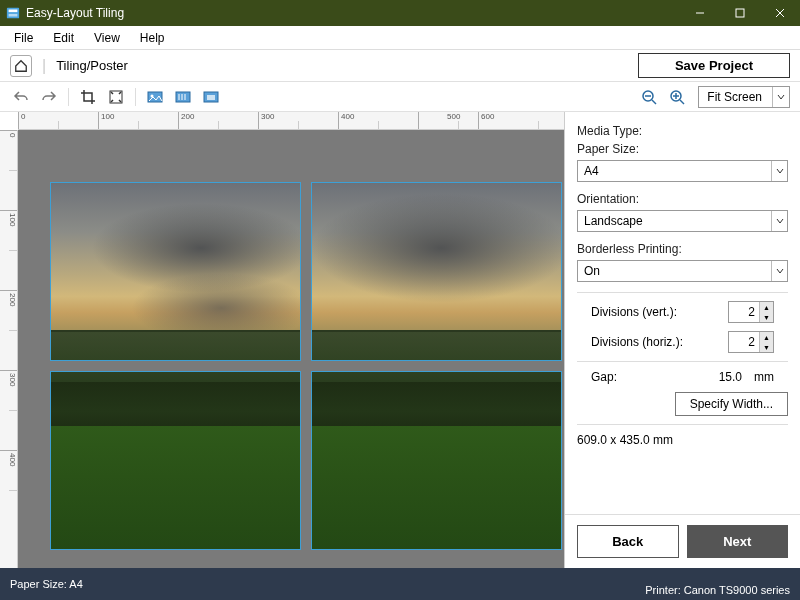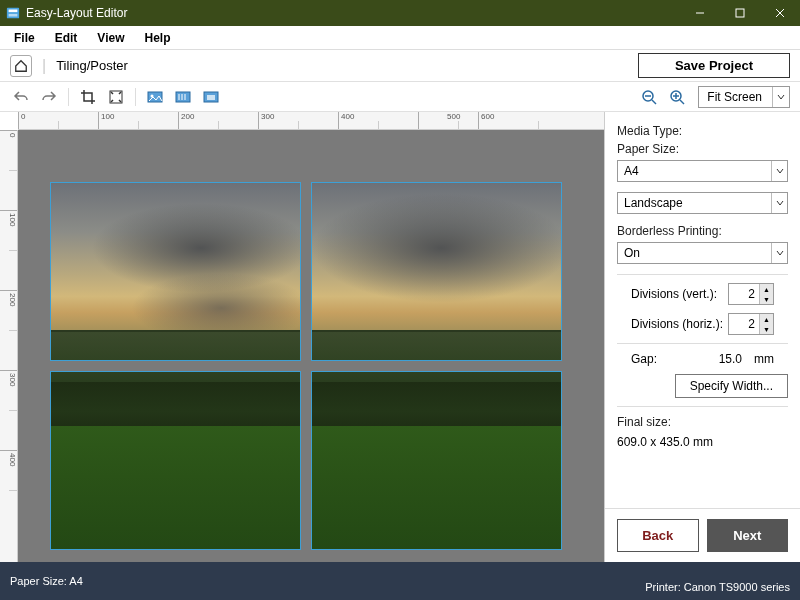--- a/index.html
+++ b/index.html
@@ -5,21 +5,21 @@
   * { box-sizing: border-box; margin: 0; padding: 0; font-family: "Segoe UI", Arial, sans-serif; }
   html, body { width: 800px; height: 600px; overflow: hidden; }
   .window { width: 800px; height: 600px; display: flex; flex-direction: column; background: #fff; }
   .titlebar { background: #3a4b19; color: #fff; height: 26px; display: flex; align-items: center; padding: 0 0 0 6px; font-size: 12px; }
   .titlebar-icon { width: 14px; height: 14px; margin-right: 6px; display: flex; align-items: center; justify-content: center; }
   .titlebar-icon svg { width: 14px; height: 14px; }
   .titlebar-title { flex: 1; }
   .titlebar-btns { display: flex; height: 100%; }
   .titlebar-btn { width: 40px; display: flex; align-items: center; justify-content: center; color: #fff; cursor: default; }
   .titlebar-btn svg { width: 10px; height: 10px; stroke: #fff; stroke-width: 1; fill: none; }
-  .menubar { height: 24px; background: #fff; display: flex; align-items: center; padding: 0 4px; font-size: 12px; border-bottom: 1px solid #ddd; font-weight: bold; }
+  .menubar { height: 24px; background: #fff; display: flex; align-items: center; padding: 0 4px; font-size: 12px; border-bottom: 1px solid #ddd; }
   .menubar .menu-item { padding: 2px 10px; cursor: default; }
   .breadcrumb { height: 32px; display: flex; align-items: center; padding: 0 10px; gap: 10px; border-bottom: 1px solid #e0e0e0; }
   .home-btn { width: 22px; height: 22px; display: flex; align-items: center; justify-content: center; border: 1px solid #aaa; border-radius: 3px; cursor: default; }
   .home-btn svg { width: 14px; height: 14px; fill: #333; }
   .bc-sep { color: #ccc; }
   .bc-text { font-size: 13px; }
   .save-btn { margin-left: auto; border: 1px solid #333; background: #fff; padding: 4px 36px; font-size: 13px; font-weight: 600; cursor: default; }
   .toolbar { height: 30px; display: flex; align-items: center; padding: 0 10px; gap: 6px; border-bottom: 1px solid #e0e0e0; }
   .tbtn { width: 22px; height: 22px; display: flex; align-items: center; justify-content: center; cursor: default; }
   .tsep { width: 1px; height: 18px; background: #ddd; margin: 0 2px; }
@@ -42,56 +42,56 @@
   .tiles { position: absolute; display: grid; grid-template-columns: 1fr 1fr; grid-template-rows: 1fr 1fr; gap: 10px; }
   .tile { border: 1px solid #3da0d6; background: #444; overflow: hidden; position: relative; }
   
   .scene { position: absolute; width: 1080px; height: 780px; }
   .sky { position: absolute; top: 0; left: 0; right: 0; height: 44%; background: linear-gradient(180deg,#6d7178 0%, #8b8c87 30%, #b6a77e 55%, #d2b87a 70%, #c6a060 80%, #8d8656 100%); }
   .cloud { position: absolute; background: radial-gradient(ellipse at center, rgba(74,76,79,0.9) 0%, rgba(74,76,79,0.0) 70%); }
   .hills { position: absolute; top: 40%; left: 0; right: 0; height: 18%; background: linear-gradient(180deg,#3b4a2c 0%, #2f4222 50%, #263a1c 100%); border-top: 2px solid #2a381f; }
   .hedge { position: absolute; top: 54%; left: 0; right: 0; height: 16%; background: linear-gradient(180deg,#1e2d14 0%, #233618 50%, #1a2810 100%); }
   .grass { position: absolute; top: 66%; left: 0; right: 0; bottom: 0; background: linear-gradient(180deg,#2f5a1a 0%, #2a5217 40%, #234814 100%); }
   .dog { position: absolute; left: 180px; top: 360px; width: 210px; height: 320px; }
-  .sidebar { width: 196px; border-left: 1px solid #ccc; background: #fff; display: flex; flex-direction: column; font-size: 12px; }
+  .sidebar { width: 236px; border-left: 1px solid #ccc; background: #fff; display: flex; flex-direction: column; font-size: 12px; }
   .sb-body { padding: 8px 12px; flex: 1; overflow: auto; }
   .sb-label { margin-top: 4px; margin-bottom: 4px; color: #222; }
   .sb-select { width: 100%; border: 1px solid #999; height: 22px; display: flex; align-items: center; margin-bottom: 10px; }
   .sb-select .sv { flex: 1; padding: 0 6px; font-size: 12px; }
   .sb-select .sd { width: 16px; border-left: 1px solid #bbb; display: flex; align-items: center; justify-content: center; height: 100%; }
   .sb-row { display: flex; align-items: center; margin: 8px 14px; }
   .sb-row .rl { flex: 1; }
   .spinner { display: flex; align-items: center; border: 1px solid #999; height: 22px; }
   .spinner .spv { width: 30px; text-align: right; padding-right: 4px; font-size: 12px; }
   .spinner .spb { width: 14px; display: flex; flex-direction: column; border-left: 1px solid #bbb; }
   .spinner .spb div { height: 10px; display: flex; align-items: center; justify-content: center; background: #e8e8e8; font-size: 7px; }
   .sb-btn { display: block; margin: 6px 0 6px auto; border: 1px solid #777; background: #fff; padding: 4px 14px; font-size: 12px; cursor: default; }
   .sb-div { border: 0; border-top: 1px solid #ddd; margin: 8px 0; }
   .final-val { text-align: left; margin-top: 6px; margin-bottom: 8px; }
   .sb-footer { display: flex; gap: 8px; padding: 10px 12px; border-top: 1px solid #ddd; }
   .nav-btn { flex: 1; padding: 8px 0; font-size: 13px; font-weight: 600; text-align: center; cursor: default; }
-  .nav-back { background: #fff; border: 1px solid #555; color: #7f1d1d; }
+  .nav-back { background: #fff; border: 1px solid #555; color: #000000; }
   .nav-next { background: #555; border: 1px solid #555; color: #fff; }
-  .statusbar { height: 38px; background: #2e3a4d; color: #fff; display: flex; align-items: center; padding: 0 10px; font-size: 11px; }
+  .statusbar { height: 32px; background: #2e3a4d; color: #fff; display: flex; align-items: center; padding: 0 10px; font-size: 11px; }
   .statusbar .st-r { margin-left: auto; margin-top: 12px; }
 </style>
 </head>
 <body>
 
 <div class="window">
 
   <div class="titlebar">
     <span class="titlebar-icon">
       <svg viewBox="0 0 16 16">
           <rect x="1" y="2" width="14" height="12" rx="1" fill="#4aa3df"></rect>
           <rect x="3" y="4" width="10" height="3" fill="#fff"></rect>
           <rect x="3" y="9" width="10" height="3" fill="#fff" opacity="0.6"></rect>
         </svg>
     </span>
-    <span class="titlebar-title">Easy-Layout Editor</span>
+    <span class="titlebar-title">Easy-Layout Tiling</span>
     <div class="titlebar-btns">
       <div class="titlebar-btn">
           <svg viewBox="0 0 10 10">
             <line x1="1" y1="5" x2="9" y2="5"></line>
           </svg>
         </div>
       <div class="titlebar-btn">
           <svg viewBox="0 0 10 10">
             <rect x="1" y="1" width="8" height="8"></rect>
           </svg>
@@ -268,20 +268,21 @@
         <div class="sb-label">Paper Size:</div>
         <div class="sb-select">
           <div class="sv">A4</div>
           <div class="sd">
               <svg viewBox="0 0 8 8" width="8" height="8">
                 <path d="M1 2 L4 6 L7 2" fill="none" stroke="#333"></path>
               </svg>
             </div>
         </div>
 
+        <div class="sb-label">Orientation:</div>
         <div class="sb-select">
           <div class="sv">Landscape</div>
           <div class="sd">
               <svg viewBox="0 0 8 8" width="8" height="8">
                 <path d="M1 2 L4 6 L7 2" fill="none" stroke="#333"></path>
               </svg>
             </div>
         </div>
 
         <div class="sb-label">Borderless Printing:</div>
@@ -321,21 +322,20 @@
 
         <div class="sb-row">
           <span class="rl">Gap:</span>
           <span style="margin-right:12px;">15.0</span>
           <span>mm</span>
         </div>
         <button class="sb-btn">Specify Width...</button>
 
         <hr class="sb-div">
 
-        <div class="sb-label">Final size:</div>
         <div class="final-val">609.0 x 435.0 mm</div>
       </div>
       <div class="sb-footer">
         <div class="nav-btn nav-back">Back</div>
         <div class="nav-btn nav-next">Next</div>
       </div>
     </div>
   </div>
 
   <div class="statusbar">

